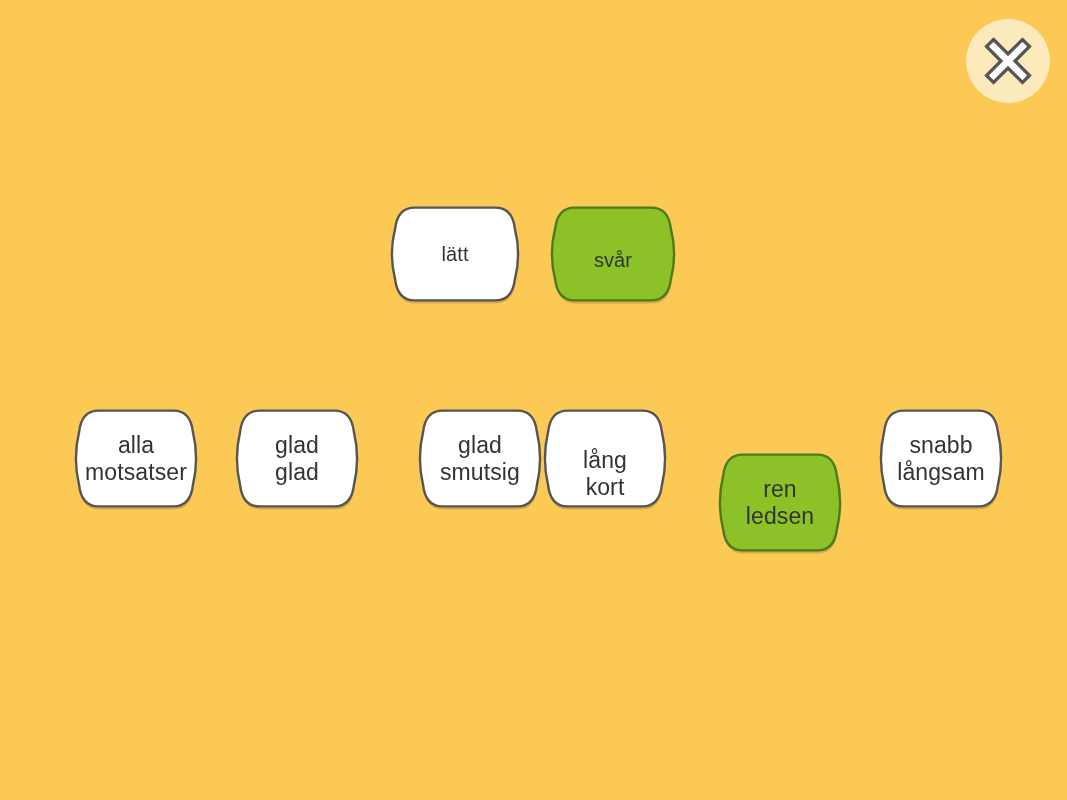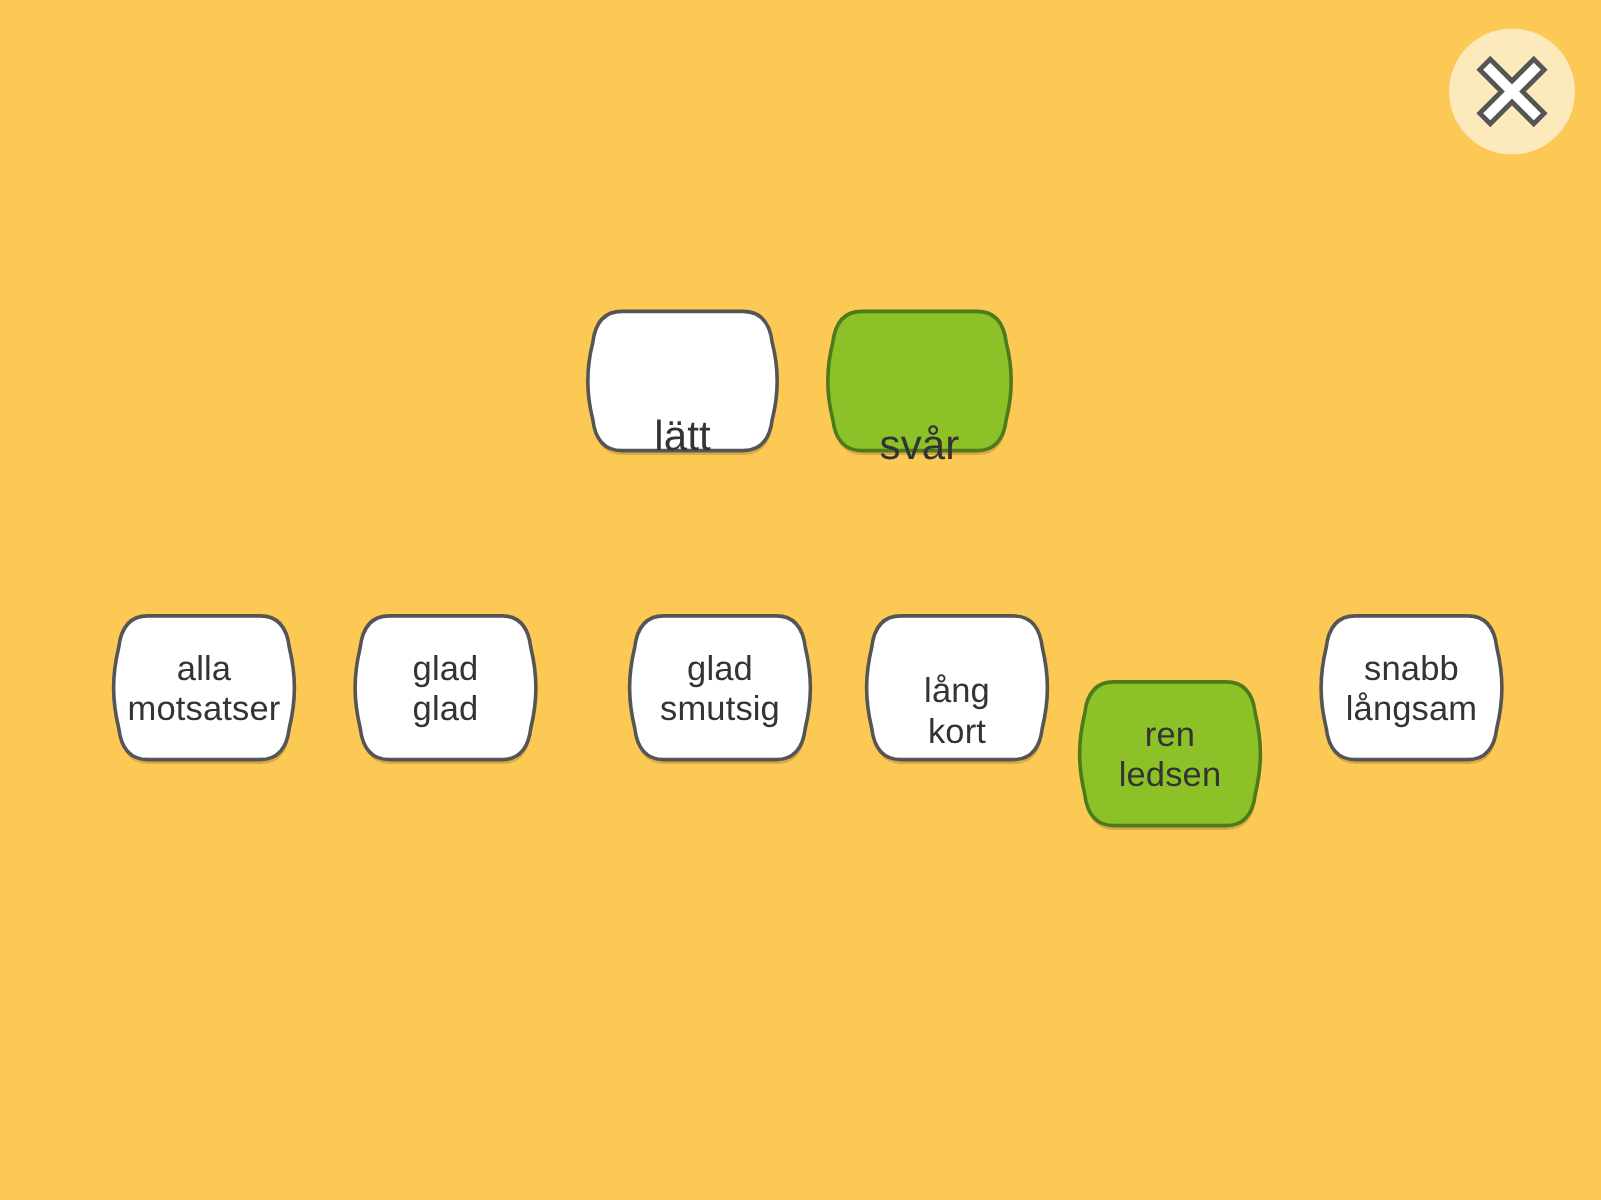--- a/index.html
+++ b/index.html
@@ -58,21 +58,21 @@
     color: #333333;
     font-size: 24px;
     line-height: 27px;
     letter-spacing: 0.1px;
     text-align: center;
     pointer-events: none;
     white-space: nowrap;
   }
   .card-line { display: block; }
 
-  .row-top .card-label { font-size: 28px; margin-top: 36px; }
+  .row-top .card-label { font-size: 20px; }
   .row-bottom .card-label { font-size: 23px; line-height: 27px; }
 </style>
 </head>
 <body style="background: rgb(252, 201, 84);">
 
 <div id="stage">
 
   <div class="close-btn">
     <svg width="84" height="84" viewBox="0 0 84 84">
       <circle class="cb-circle" cx="42" cy="42" r="42" fill="#fce9bc"></circle>
@@ -124,21 +124,21 @@
       <div class="card" style="left: 424px; top: 409px; width: 112px; height: 99px;">
         <svg width="112" height="99" viewBox="0 0 112 99">
           <path d="M 18.6 1.6 L 93.4 1.6 Q 110.4 1.6 112.85000000000001 22.6 C 117.4 41.58 117.4 57.419999999999995 112.85000000000001 76.4 Q 110.4 97.4 93.4 97.4 L 18.6 97.4 Q 1.6 97.4 -0.8499999999999996 76.4 C -5.4 57.419999999999995 -5.4 41.58 -0.8499999999999996 22.6 Q 1.6 1.6 18.6 1.6 Z" transform="translate(0.5,3)" fill="rgba(110,80,20,0.25)" stroke="none"></path>
           <path d="M 18.6 1.6 L 93.4 1.6 Q 110.4 1.6 112.85000000000001 22.6 C 117.4 41.58 117.4 57.419999999999995 112.85000000000001 76.4 Q 110.4 97.4 93.4 97.4 L 18.6 97.4 Q 1.6 97.4 -0.8499999999999996 76.4 C -5.4 57.419999999999995 -5.4 41.58 -0.8499999999999996 22.6 Q 1.6 1.6 18.6 1.6 Z" fill="#ffffff" stroke="#555555" stroke-width="2.4"></path>
         </svg>
         <div class="card-label">
           <span class="card-line">glad</span>
           <span class="card-line">smutsig</span>
         </div>
       </div>
-      <div class="card" style="left: 582px; top: 409px; width: 112px; height: 129px;">
+      <div class="card" style="left: 549px; top: 409px; width: 112px; height: 129px;">
         <svg width="112" height="99" viewBox="0 0 112 99">
           <path d="M 18.6 1.6 L 93.4 1.6 Q 110.4 1.6 112.85000000000001 22.6 C 117.4 41.58 117.4 57.419999999999995 112.85000000000001 76.4 Q 110.4 97.4 93.4 97.4 L 18.6 97.4 Q 1.6 97.4 -0.8499999999999996 76.4 C -5.4 57.419999999999995 -5.4 41.58 -0.8499999999999996 22.6 Q 1.6 1.6 18.6 1.6 Z" transform="translate(0.5,3)" fill="rgba(110,80,20,0.25)" stroke="none"></path>
           <path d="M 18.6 1.6 L 93.4 1.6 Q 110.4 1.6 112.85000000000001 22.6 C 117.4 41.58 117.4 57.419999999999995 112.85000000000001 76.4 Q 110.4 97.4 93.4 97.4 L 18.6 97.4 Q 1.6 97.4 -0.8499999999999996 76.4 C -5.4 57.419999999999995 -5.4 41.58 -0.8499999999999996 22.6 Q 1.6 1.6 18.6 1.6 Z" fill="#ffffff" stroke="#555555" stroke-width="2.4"></path>
         </svg>
         <div class="card-label">
           <span class="card-line">lång</span>
           <span class="card-line">kort</span>
         </div>
       </div>
       <div class="card" style="left: 724px; top: 409px; width: 112px; height: 99px; margin-top: 44px;">

